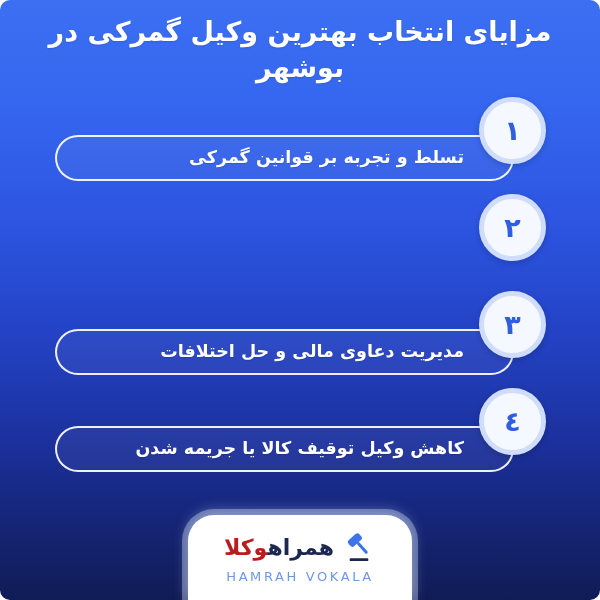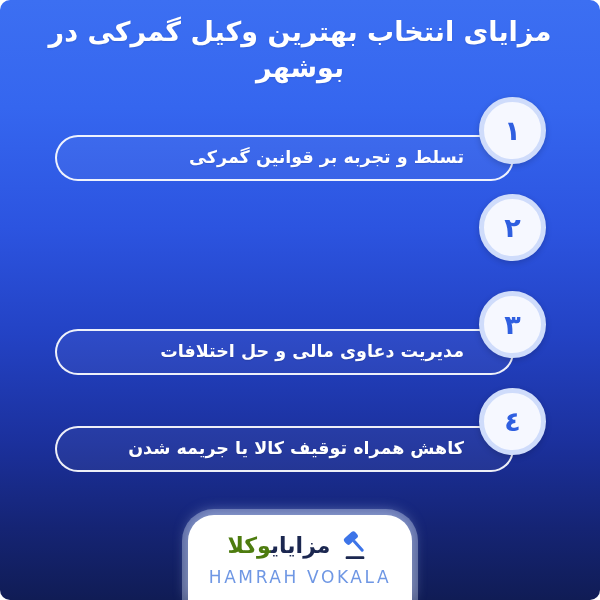--- a/index.html
+++ b/index.html
@@ -148,25 +148,25 @@
     direction: rtl;
   }
   .logo-fa {
     font-size: 22px;
     font-weight: bold;
     line-height: 1;
     direction: rtl;
     white-space: nowrap;
   }
   .logo-fa .w1 { color: #1b2750; }
-  .logo-fa .w2 { color: #4d7c0f; }
+  .logo-fa .w2 { color: #b91c1c; }
   .logo-en {
     margin-top: 4px;
     color: #6f97e4;
-    font-size: 17px;
+    font-size: 13px;
     letter-spacing: 2.6px;
     font-weight: normal;
     direction: ltr;
   }
   .gavel { width: 34px; height: 34px; display: block; }
 </style>
 </head>
 <body>
 
 <div class="poster">
@@ -196,33 +196,33 @@
       <div class="pill">
         <span class="pill-text">مدیریت دعاوی مالی و حل اختلافات</span>
       </div>
       <div class="badge">
         <span class="badge-num">٣</span>
       </div>
     </div>
 
     <div class="row">
       <div class="pill">
-        <span class="pill-text">کاهش همراه توقیف کالا یا جریمه شدن</span>
+        <span class="pill-text">کاهش وکیل توقیف کالا یا جریمه شدن</span>
       </div>
       <div class="badge">
         <span class="badge-num">٤</span>
       </div>
     </div>
 
   </div>
 
   <div class="logo-banner">
     <div class="logo-row">
       <span class="logo-fa">
-        <span class="w1">مزایای</span><span class="w2">وکلا</span>
+        <span class="w1">همراه</span><span class="w2">وکلا</span>
       </span>
       <span>
         <svg class="gavel" viewBox="0 0 40 40" xmlns="http://www.w3.org/2000/svg" aria-hidden="true">
           <g transform="rotate(-42 20 16)">
             <rect x="11.5" y="4" width="17" height="9.5" rx="3.2" fill="#3d74e8"></rect>
             <rect x="18.5" y="13" width="3.6" height="17" rx="1.6" fill="#3d74e8"></rect>
           </g>
           <rect x="9" y="32" width="22" height="3.4" rx="1.4" fill="#1b2750"></rect>
         </svg>
       </span>

